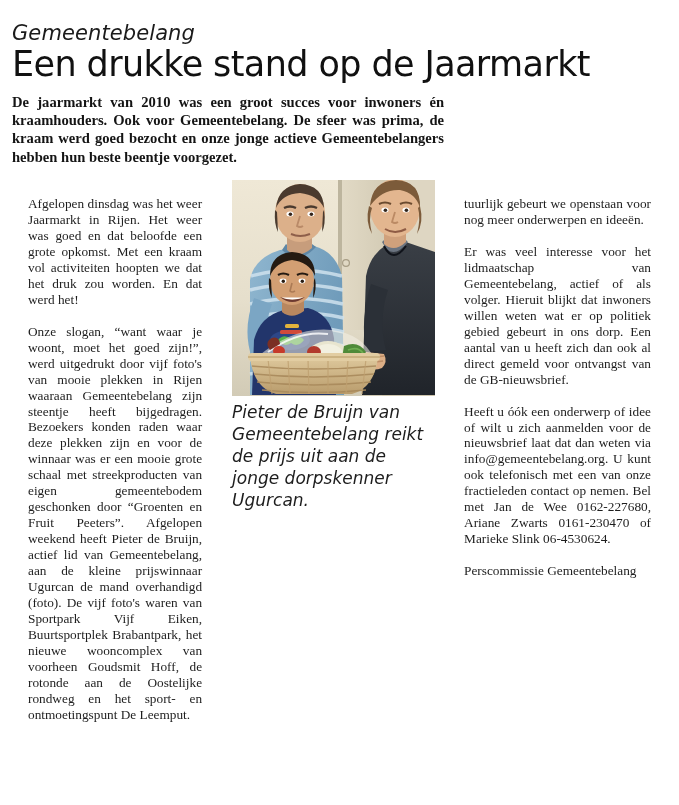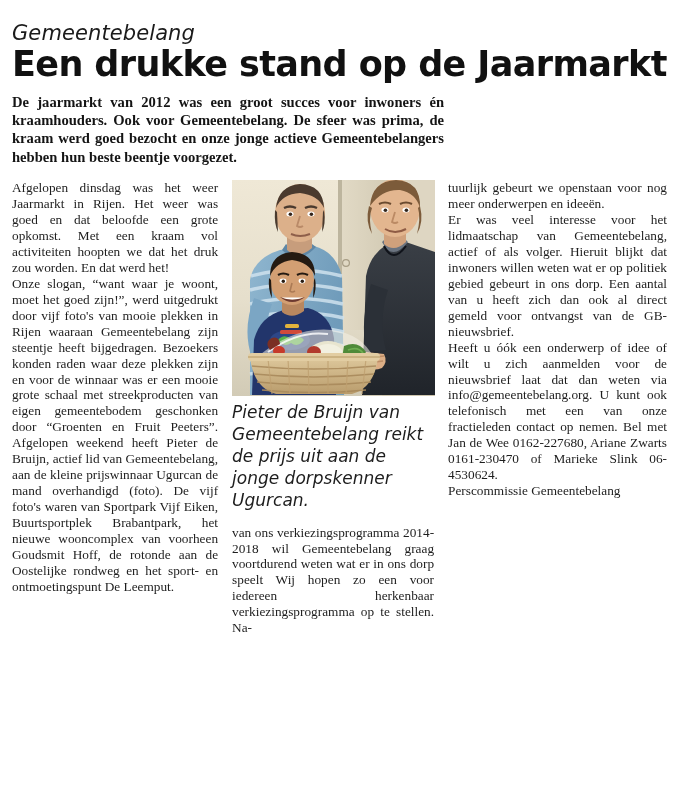--- a/index.html
+++ b/index.html
@@ -30,21 +30,21 @@
     font-style: italic;
     font-weight: 400;
     font-size: 21px;
     letter-spacing: 0.1px;
     color: #1b1b1b;
     line-height: 1.05;
     margin: 0 0 2px 0;
   }
   .headline {
     font-family: "DejaVu Sans", "Liberation Sans", sans-serif;
-    font-weight: 700;
+    font-weight: 400;
     font-size: 35px;
     line-height: 1.08;
     letter-spacing: -0.6px;
     color: #111111;
     margin: 0 0 9px 0;
   }
 
   
   .lead {
     width: 432px;
@@ -76,21 +76,21 @@
 
   .body-text {
     font-family: "Liberation Serif", "DejaVu Serif", serif;
     font-size: 13.3px;
     line-height: 1.2;
     color: #1d1d1d;
     text-align: justify;
     text-justify: inter-word;
   }
   .body-text p {
-    margin: 0;
+    margin: 16px;
     text-indent: 0;
   }
   .body-text p + p { margin-top: 0; }
   .body-text p.spaced { margin-top: 11px; }
 
   
   .photo-wrap {
     width: 203px;
     margin: 0 0 5px 0;
   }
@@ -118,21 +118,21 @@
 </style>
 </head>
 <body>
 
 <div class="page">
 
   <div class="kicker">Gemeentebelang</div>
   <h1 class="headline">Een drukke stand op de Jaarmarkt</h1>
 
   <div class="lead">
-    <p>De jaarmarkt van 2012 was een groot succes voor inwoners én kraamhouders. Ook voor Gemeentebelang. De sfeer was prima, de kraam werd goed bezocht en onze jonge actieve Gemeentebelangers hebben hun beste beentje voorgezet.</p>
+    <p>De jaarmarkt van 2010 was een groot succes voor inwoners én kraamhouders. Ook voor Gemeentebelang. De sfeer was prima, de kraam werd goed bezocht en onze jonge actieve Gemeentebelangers hebben hun beste beentje voorgezet.</p>
   </div>
 
   <div class="columns">
 
     <div class="col col-1 body-text">
       <p>Afgelopen dinsdag was het weer Jaarmarkt in Rijen. Het weer was goed en dat beloofde een grote opkomst. Met een kraam vol activiteiten hoopten we dat het druk zou worden. En dat werd het!</p>
       <p>Onze slogan, “want waar je woont, moet het goed zijn!”, werd uitgedrukt door vijf foto's van mooie plekken in Rijen waaraan Gemeentebelang zijn steentje heeft bijgedragen. Bezoekers konden raden waar deze plekken zijn en voor de winnaar was er een mooie grote schaal met streekproducten van eigen gemeentebodem geschonken door “Groenten en Fruit Peeters”. Afgelopen weekend heeft Pieter de Bruijn, actief lid van Gemeentebelang, aan de kleine prijswinnaar Ugurcan de mand overhandigd (foto). De vijf foto's waren van Sportpark Vijf Eiken, Buurtsportplek Brabantpark, het nieuwe wooncomplex van voorheen Goudsmit Hoff, de rotonde aan de Oostelijke rondweg en het sport- en ontmoetingspunt De Leemput.</p>
     </div>
 
     <div class="col col-2">
@@ -317,23 +317,20 @@
               <path d="M16 177 L148 177" stroke="#c3a977" stroke-width="1.4"></path>
             </g>
           </svg>
         </div>
       </div>
 
       <div class="caption">
         <p>Pieter de Bruijn van Gemeentebelang reikt de prijs uit aan de jonge dorpskenner Ugurcan.</p>
       </div>
 
-      <div class="body-text">
-        <p>van ons verkiezingsprogramma 2014-2018 wil Gemeentebelang graag voortdurend weten wat er in ons dorp speelt  Wij hopen zo een voor iedereen herkenbaar verkiezingsprogramma op te stellen. Na-</p>
-      </div>
     </div>
 
     <div class="col col-3 body-text">
       <p>tuurlijk gebeurt we openstaan voor nog meer onderwerpen en ideeën.</p>
       <p>Er was veel interesse voor het lidmaatschap van Gemeentebelang, actief of als volger. Hieruit blijkt dat inwoners willen weten wat er op politiek gebied gebeurt in ons dorp. Een aantal van u heeft zich dan ook al direct gemeld voor ontvangst van de GB-nieuwsbrief.</p>
       <p>Heeft u óók een onderwerp of idee of wilt u zich aanmelden voor de nieuwsbrief laat dat dan weten via info@gemeentebelang.org. U kunt ook telefonisch met een van onze fractieleden contact op nemen. Bel met Jan de Wee 0162-227680, Ariane Zwarts 0161-230470 of Marieke Slink 06-4530624.</p>
       <p class="sign-off">Perscommissie Gemeentebelang</p>
     </div>
 
   </div>

